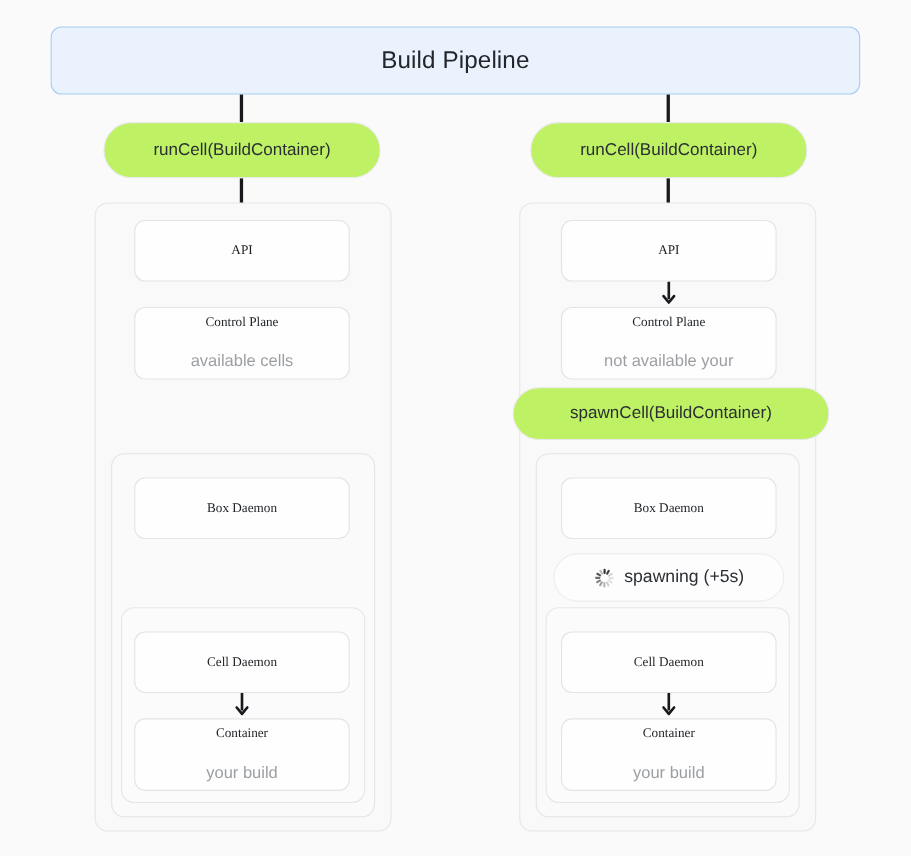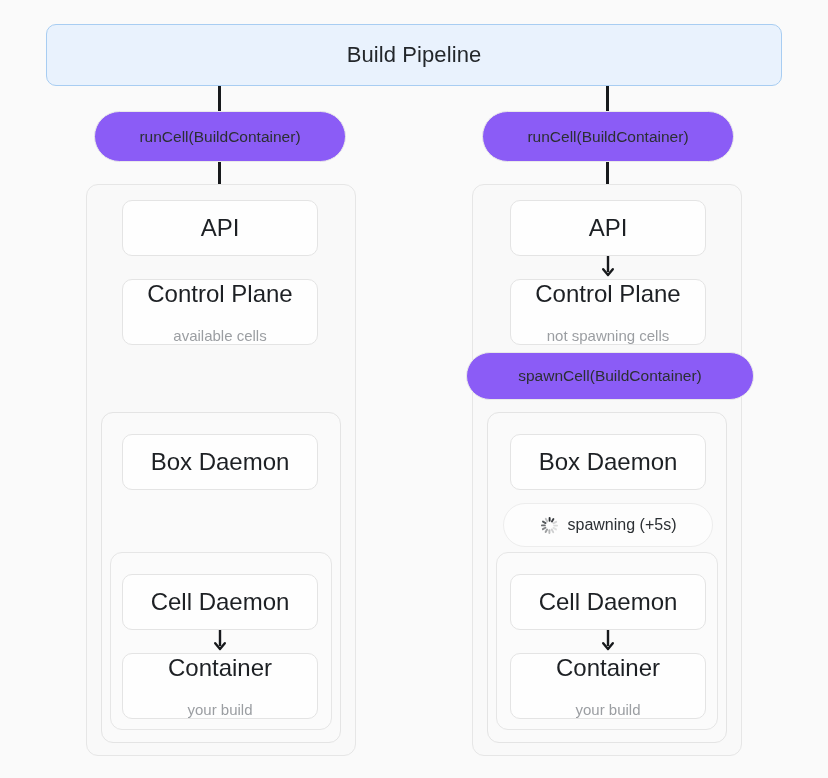--- a/index.html
+++ b/index.html
@@ -47,21 +47,21 @@
   }
 
   
   .column { position: absolute; top: 0; }
   #col-left  { left: 84px;  width: 272px; }
   #col-right { left: 466px; width: 288px; }
 
   
   .pill {
     position: absolute;
-    background: #8b5cf6;
+    background: #bef264;
     border: 1px solid #e9e9e9;
     border-radius: 999px;
     display: flex;
     align-items: center;
     justify-content: center;
     z-index: 6;
   }
   .pill-label {
     font-size: 15.5px;
     color: #2b2f33;
@@ -84,23 +84,24 @@
     background: #fefefe;
     border: 1px solid #e4e4e4;
     border-radius: 10px;
     display: flex;
     flex-direction: column;
     align-items: center;
     justify-content: center;
     z-index: 4;
   }
   .node-title {
-    font-size: 24px;
+    font-size: 12px;
     color: #1d2024;
     line-height: 1.15;
+    font-family: Liberation Serif, serif;
   }
   .node-sub {
     font-size: 15px;
     color: #9b9ea2;
     margin-top: 20px;
     line-height: 1.15;
   }
 
   
   .arrow {
@@ -205,21 +206,21 @@
 
     <div class="arrow" style="left:135px; top:256px;">
       <svg width="14" height="22" viewBox="0 0 14 22">
         <path d="M7 0 L7 16" stroke="#17191c" stroke-width="2.4" fill="none"></path>
         <path d="M2.2 13.2 L7 19 L11.8 13.2" stroke="#17191c" stroke-width="2.4" fill="none" stroke-linecap="round" stroke-linejoin="round"></path>
       </svg>
     </div>
 
     <div class="node" style="left:44px; top:279px; width:196px; height:66px;">
       <span class="node-title">Control Plane</span>
-      <span class="node-sub">not spawning cells</span>
+      <span class="node-sub">not available your</span>
     </div>
 
     <div class="vline" style="left:140px; top:345px; height:22px;"></div>
 
     <div class="pill" style="left:0px; top:352px; width:288px; height:48px;">
       <span class="pill-label">spawnCell(BuildContainer)</span>
     </div>
 
     <div class="vline" style="left:140px; top:412px; height:24px;"></div>
 

